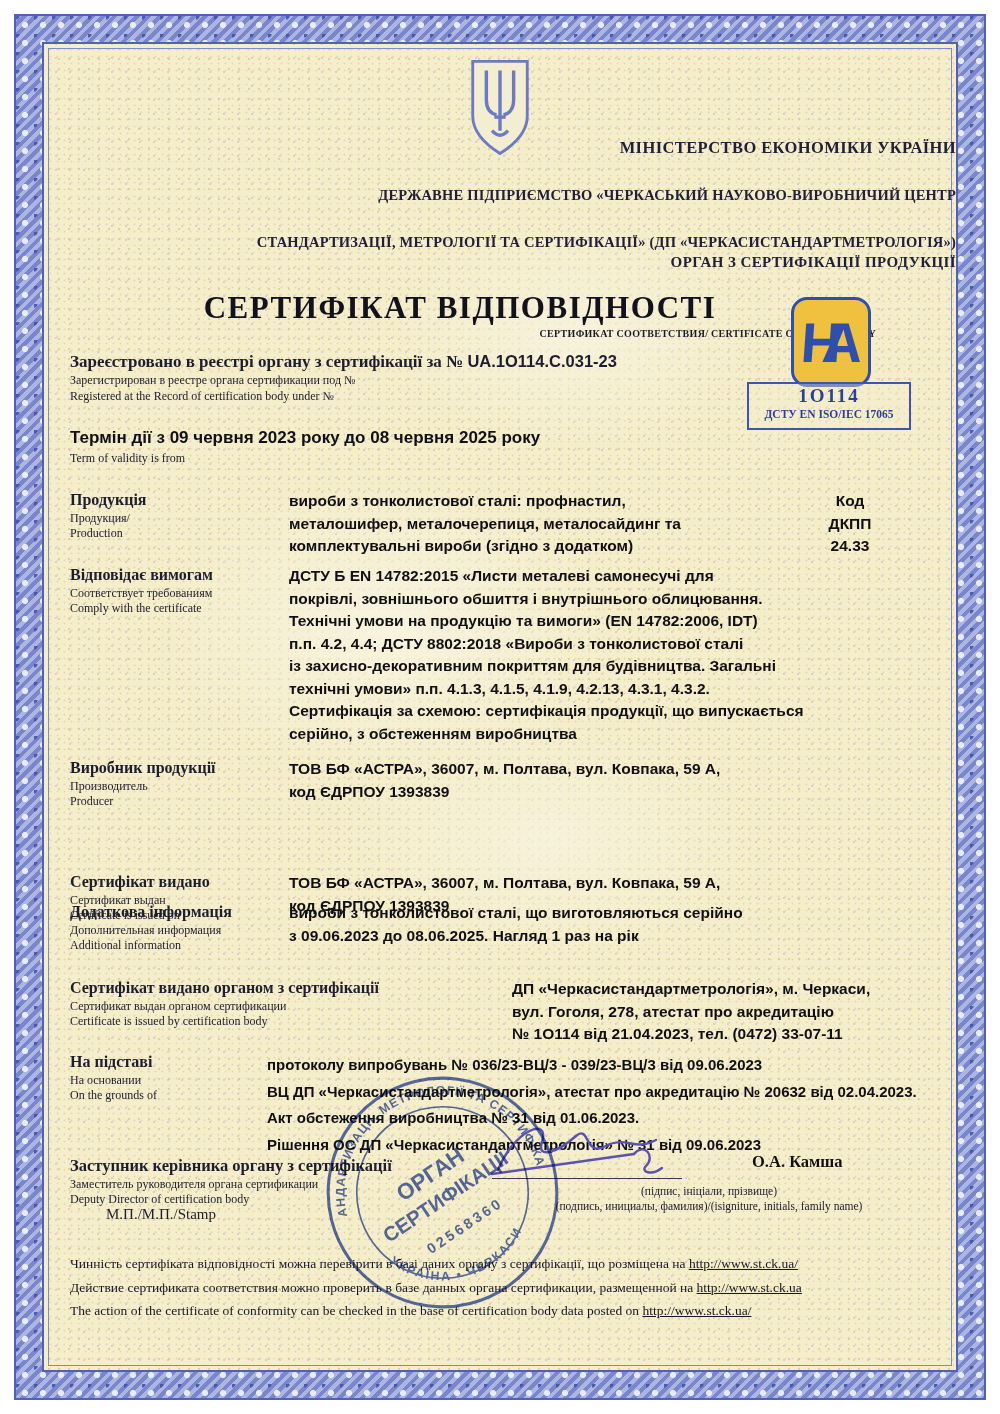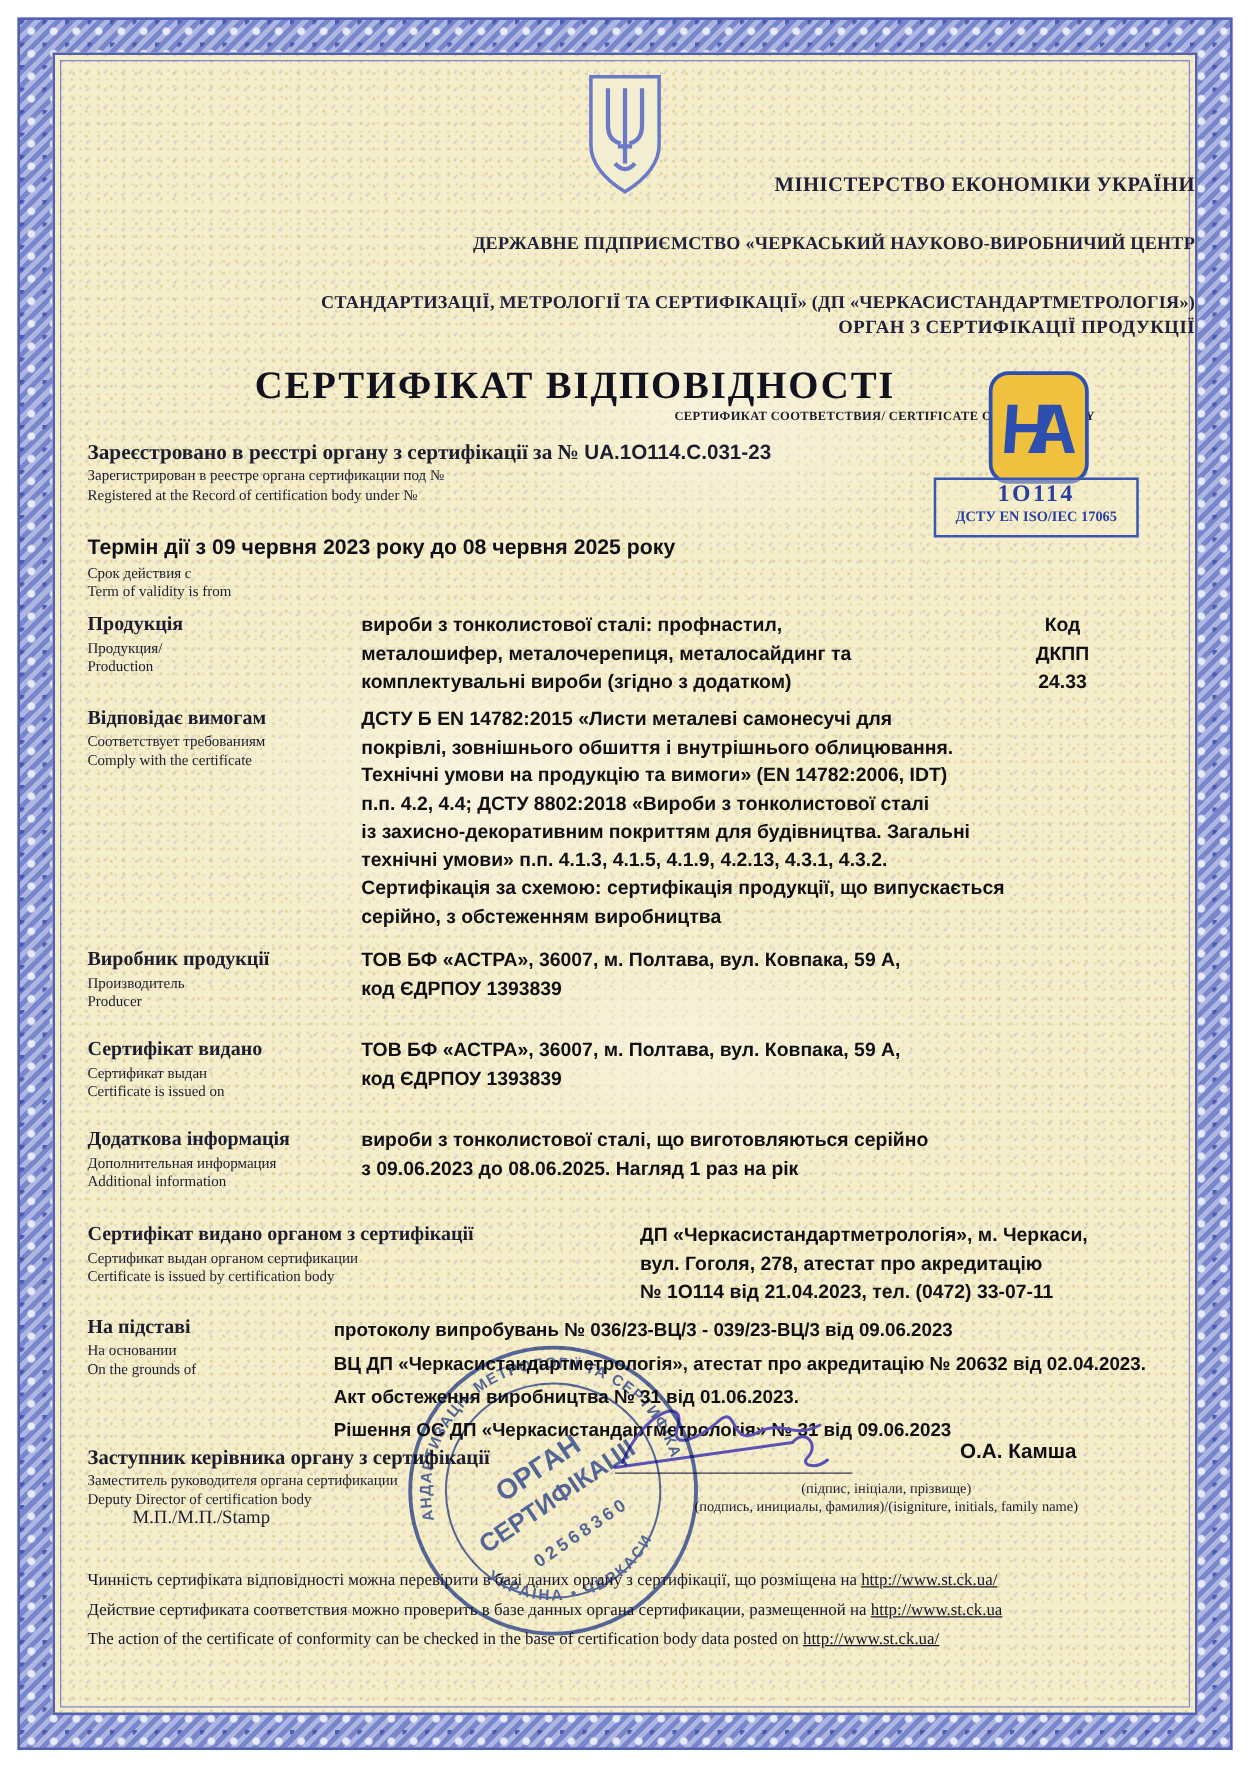--- a/index.html
+++ b/index.html
@@ -63,21 +63,21 @@
   .row-issuedby .lbl{width:440px;}
   .row-issuedby .val{left:442px;}
   .row-grounds .val{left:197px;font-size:15px;line-height:26.5px;}
   .sig-label{position:absolute;left:26px;top:1112px;}
   .sig-label .lbl-uk{font-size:16.5px;}
   .stamp-note{position:absolute;left:62px;top:1162px;font-size:15px;color:#1d1d30;}
   .sig-svg{position:absolute;left:440px;top:1068px;width:250px;height:72px;}
   .sig-line{position:absolute;left:448px;top:1134px;width:190px;border-bottom:1.5px solid #3a3a55;}
   .sig-captions{position:absolute;left:400px;top:1140px;width:530px;text-align:center;}
   .sig-captions .sm{font-size:11.5px;line-height:15px;text-align:center;}
-  .sig-name{position:absolute;left:724px;top:1108px;font-family:Liberation Sans, sans-serif;
+  .sig-name{position:absolute;left:708px;top:1108px;font-family:Liberation Serif, serif;
        font-weight:bold;font-size:16.5px;color:#101014;}
   .stamp{position:absolute;left:276px;top:1026px;width:245px;height:245px;color:#3a54b4;opacity:0.85;
        transform:rotate(-14deg);mix-blend-mode:multiply;}
   .stamp text{fill:#3a54b4;font-family:"Liberation Sans",sans-serif;}
   .footer{position:absolute;left:26px;top:1208px;width:880px;font-size:13.5px;line-height:23.5px;color:#15152a;}
   .footer a{color:#15152a;text-decoration:underline;}
 </style>
 </head>
 <body>
 
@@ -117,21 +117,20 @@
       </div>
 
       <div class="reg">
         <div class="reg-main"><span class="reg-uk">Зареєстровано в реєстрі органу з сертифікації за № </span><span class="reg-num">UA.1О114.С.031-23</span></div>
         <div class="sm">Зарегистрирован в реестре органа сертификации под №</div>
         <div class="sm">Registered at the Record of certification body under №</div>
       </div>
 
       <div class="validity">
         <div class="val-main">Термін дії з 09 червня 2023 року  до  08 червня 2025 року</div>
-        <div class="sm">Срок действия с</div>
         <div class="sm">Term of validity is from</div>
       </div>
 
       <div class="row" style="top:446px">
         <div class="lbl">
           <div class="lbl-uk">Продукція</div>
           <div class="sm">Продукция/</div>
           <div class="sm">Production</div>
         </div>
         <div class="val">вироби з тонколистової сталі: профнастил,
@@ -161,21 +160,21 @@
       <div class="row" style="top:714px">
         <div class="lbl">
           <div class="lbl-uk">Виробник продукції</div>
           <div class="sm">Производитель</div>
           <div class="sm">Producer</div>
         </div>
         <div class="val">ТОВ БФ «АСТРА», 36007, м. Полтава, вул. Ковпака, 59 А,
 код ЄДРПОУ 1393839</div>
       </div>
 
-      <div class="row" style="top:786px">
+      <div class="row" style="top:828px">
         <div class="lbl">
           <div class="lbl-uk">Сертифікат видано</div>
           <div class="sm">Сертификат выдан</div>
           <div class="sm">Certificate is issued on</div>
         </div>
         <div class="val">ТОВ БФ «АСТРА», 36007, м. Полтава, вул. Ковпака, 59 А,
 код ЄДРПОУ 1393839</div>
       </div>
 
       <div class="row" style="top:858px">

